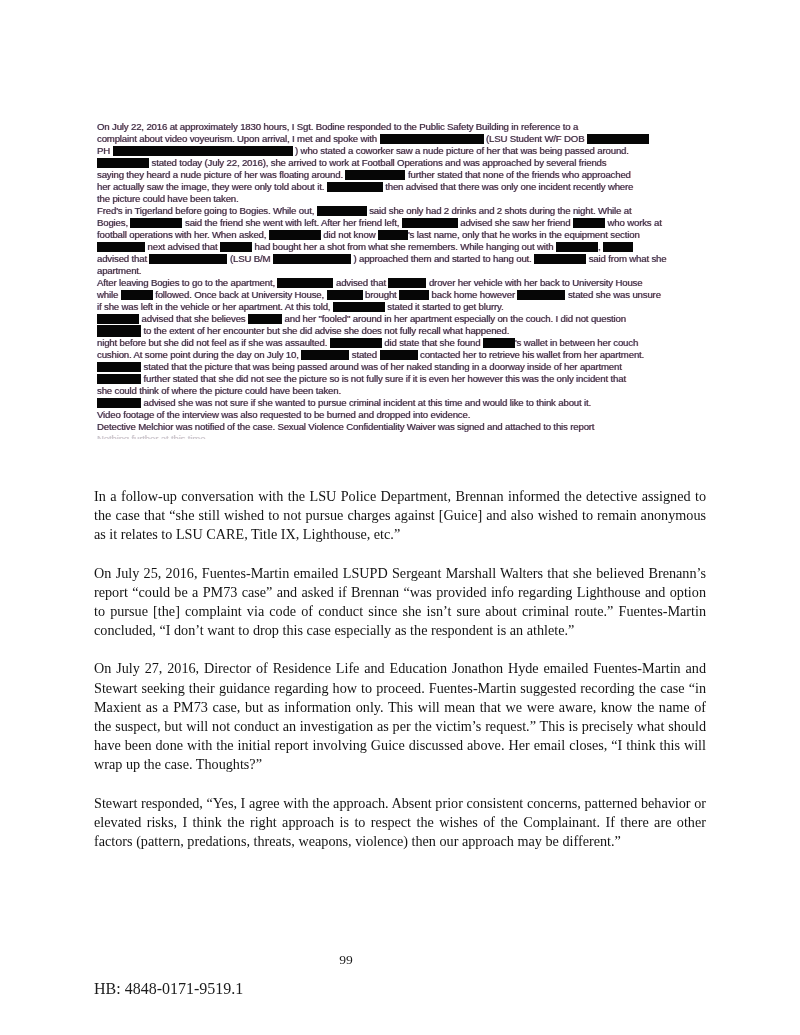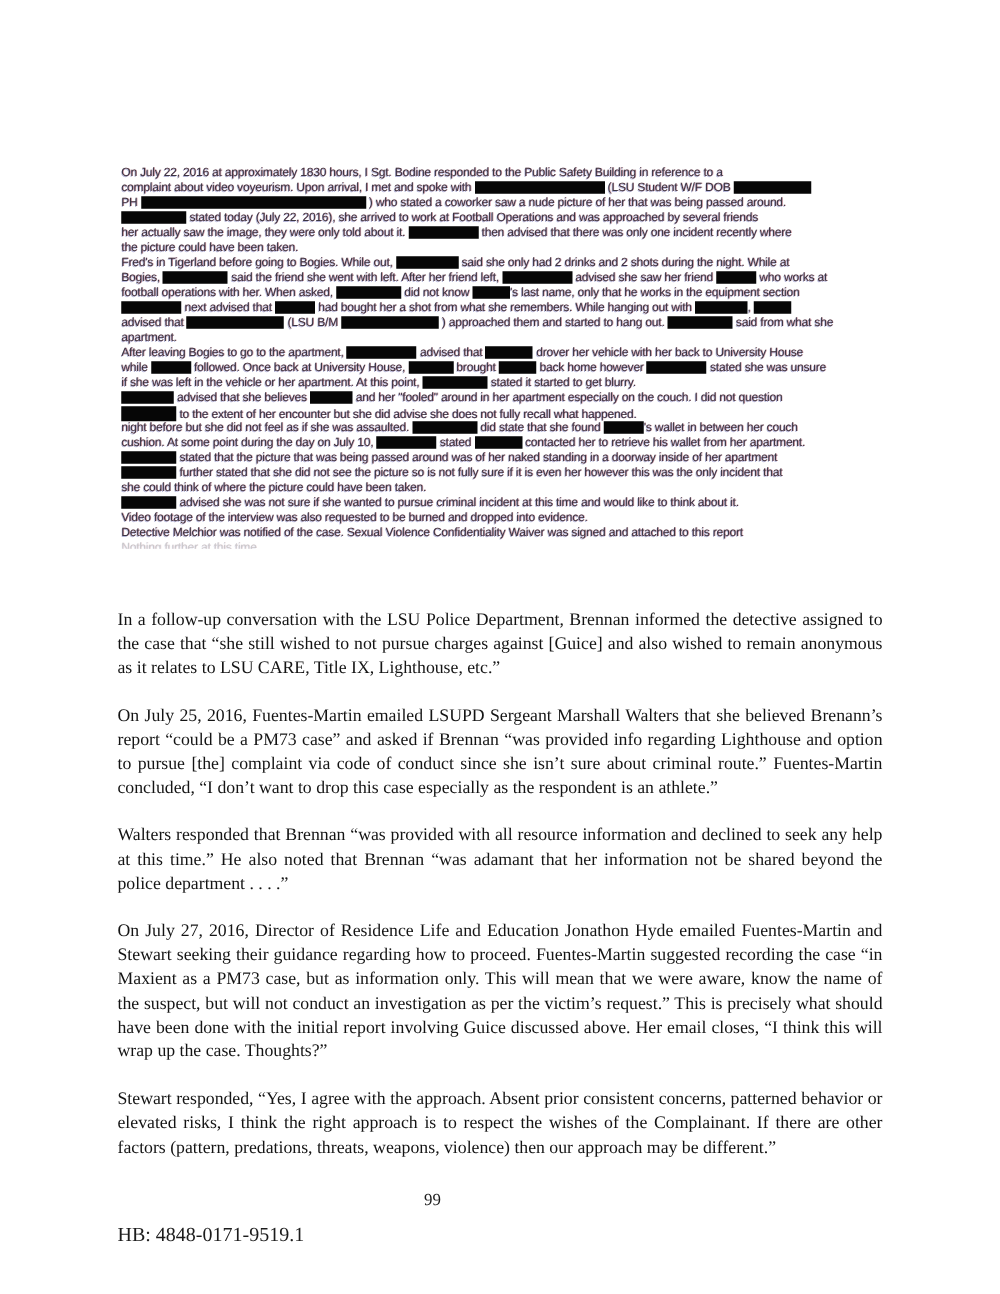--- a/index.html
+++ b/index.html
@@ -10,21 +10,20 @@
   .page { position:absolute; inset:0; }
 
   
   .scan {
     position:absolute; left:97px; top:121px; width:625px;
     font-family:"Liberation Sans", sans-serif;
     font-size:9.6px; line-height:12px; letter-spacing:-0.15px;
     color:#3b3642;
     text-shadow: 0.5px 0 rgba(150,30,55,0.45), -0.5px 0.3px rgba(45,45,150,0.35);
     filter: blur(0.22px);
-    margin-top: 12px;
   }
   .scan-line { white-space:nowrap; height:12px; overflow:visible; }
   .redact {
     display:inline-block; background:#060606; height:9.5px;
     vertical-align:-1.5px; text-shadow:none;
   }
   .redact.tall { height:11.5px; vertical-align:-2.5px; }
   .scan-faded {
     opacity:0.28; height:6px; overflow:hidden; white-space:nowrap;
   }
@@ -49,45 +48,45 @@
 </style>
 </head>
 <body>
 
 <div class="page">
   <div class="scan" id="scan">
       <div class="scan-line"><span>On July 22, 2016 at approximately 1830 hours, I Sgt. Bodine responded to the Public Safety Building in reference to a</span></div>
       <div class="scan-line"><span>complaint about video voyeurism. Upon arrival, I met and spoke with </span><span class="redact" style="width: 104px;"></span><span> (LSU Student W/F DOB </span><span class="redact" style="width: 62px;"></span></div>
       <div class="scan-line"><span>PH </span><span class="redact" style="width: 180px;"></span><span> ) who stated a coworker saw a nude picture of her that was being passed around.</span></div>
       <div class="scan-line"><span class="redact" style="width: 52px;"></span><span> stated today (July 22, 2016), she arrived to work at Football Operations and was approached by several friends</span></div>
+      <div class="scan-line"><span>saying they heard a nude picture of her was floating around. </span><span class="redact" style="width: 60px;"></span><span> further stated that none of the friends who approached</span></div>
       <div class="scan-line"><span>her actually saw the image, they were only told about it. </span><span class="redact" style="width: 56px;"></span><span> then advised that there was only one incident recently where</span></div>
       <div class="scan-line"><span>the picture could have been taken.</span></div>
       <div class="scan-line"><span>Fred's in Tigerland before going to Bogies. While out, </span><span class="redact" style="width: 50px;"></span><span> said she only had 2 drinks and 2 shots during the night. While at</span></div>
       <div class="scan-line"><span>Bogies, </span><span class="redact" style="width: 52px;"></span><span> said the friend she went with left. After her friend left, </span><span class="redact" style="width: 56px;"></span><span> advised she saw her friend </span><span class="redact" style="width: 32px;"></span><span> who works at</span></div>
       <div class="scan-line"><span>football operations with her. When asked, </span><span class="redact" style="width: 52px;"></span><span> did not know </span><span class="redact" style="width: 30px;"></span><span>'s last name, only that he works in the equipment section</span></div>
       <div class="scan-line"><span class="redact" style="width: 48px;"></span><span> next advised that </span><span class="redact" style="width: 32px;"></span><span> had bought her a shot from what she remembers. While hanging out with </span><span class="redact" style="width: 42px;"></span><span>, </span><span class="redact" style="width: 30px;"></span></div>
       <div class="scan-line"><span>advised that </span><span class="redact" style="width: 78px;"></span><span> (LSU B/M </span><span class="redact" style="width: 78px;"></span><span> ) approached them and started to hang out. </span><span class="redact" style="width: 52px;"></span><span> said from what she</span></div>
       <div class="scan-line"><span>apartment.</span></div>
       <div class="scan-line"><span>After leaving Bogies to go to the apartment, </span><span class="redact" style="width: 56px;"></span><span> advised that </span><span class="redact" style="width: 38px;"></span><span> drover her vehicle with her back to University House</span></div>
       <div class="scan-line"><span>while </span><span class="redact" style="width: 32px;"></span><span> followed. Once back at University House, </span><span class="redact" style="width: 36px;"></span><span> brought </span><span class="redact" style="width: 30px;"></span><span> back home however </span><span class="redact" style="width: 48px;"></span><span> stated she was unsure</span></div>
-      <div class="scan-line"><span>if she was left in the vehicle or her apartment. At this point, </span><span class="redact" style="width: 52px;"></span><span> stated it started to get blurry.</span></div>
+      <div class="scan-line"><span>if she was left in the vehicle or her apartment. At this told, </span><span class="redact" style="width: 52px;"></span><span> stated it started to get blurry.</span></div>
       <div class="scan-line"><span class="redact" style="width: 42px;"></span><span> advised that she believes </span><span class="redact" style="width: 34px;"></span><span> and her "fooled" around in her apartment especially on the couch. I did not question</span></div>
       <div class="scan-line"><span class="redact tall" style="width: 44px;"></span><span> to the extent of her encounter but she did advise she does not fully recall what happened.</span></div>
       <div class="scan-line"><span>night before but she did not feel as if she was assaulted. </span><span class="redact" style="width: 52px;"></span><span> did state that she found </span><span class="redact" style="width: 32px;"></span><span>'s wallet in between her couch</span></div>
       <div class="scan-line"><span>cushion. At some point during the day on July 10, </span><span class="redact" style="width: 48px;"></span><span> stated </span><span class="redact" style="width: 38px;"></span><span> contacted her to retrieve his wallet from her apartment.</span></div>
       <div class="scan-line"><span class="redact" style="width: 44px;"></span><span> stated that the picture that was being passed around was of her naked standing in a doorway inside of her apartment</span></div>
       <div class="scan-line"><span class="redact" style="width: 44px;"></span><span> further stated that she did not see the picture so is not fully sure if it is even her however this was the only incident that</span></div>
       <div class="scan-line"><span>she could think of where the picture could have been taken.</span></div>
       <div class="scan-line"><span class="redact" style="width: 44px;"></span><span> advised she was not sure if she wanted to pursue criminal incident at this time and would like to think about it.</span></div>
       <div class="scan-line"><span>Video footage of the interview was also requested to be burned and dropped into evidence.</span></div>
       <div class="scan-line"><span>Detective Melchior was notified of the case. Sexual Violence Confidentiality Waiver was signed and attached to this report</span></div>
       <div class="scan-faded">Nothing further at this time</div>
     </div>
   <div class="body-text" id="paragraphs">
       <p>In a follow-up conversation with the LSU Police Department, Brennan informed the detective assigned to the case that “she still wished to not pursue charges against [Guice] and also wished to remain anonymous as it relates to LSU CARE, Title IX, Lighthouse, etc.”</p>
       <p>On July 25, 2016, Fuentes-Martin emailed LSUPD Sergeant Marshall Walters that she believed Brenann’s report “could be a PM73 case” and asked if Brennan “was provided info regarding Lighthouse and option to pursue [the] complaint via code of conduct since she isn’t sure about criminal route.” Fuentes-Martin concluded, “I don’t want to drop this case especially as the respondent is an athlete.”</p>
-      <p>Walters responded that Brennan “was provided with all resource information and declined to seek any help at this time.” He also noted that Brennan “was adamant that her information not be shared beyond the police department . . . .”</p>
       <p>On July 27, 2016, Director of Residence Life and Education Jonathon Hyde emailed Fuentes-Martin and Stewart seeking their guidance regarding how to proceed. Fuentes-Martin suggested recording the case “in Maxient as a PM73 case, but as information only. This will mean that we were aware, know the name of the suspect, but will not conduct an investigation as per the victim’s request.” This is precisely what should have been done with the initial report involving Guice discussed above. Her email closes, “I think this will wrap up the case. Thoughts?”</p>
       <p>Stewart responded, “Yes, I agree with the approach. Absent prior consistent concerns, patterned behavior or elevated risks, I think the right approach is to respect the wishes of the Complainant. If there are other factors (pattern, predations, threats, weapons, violence) then our approach may be different.”</p>
     </div>
   <div class="page-number">99</div>
   <div class="doc-footer">HB: 4848-0171-9519.1</div>
 </div>
 
 </body></html>

